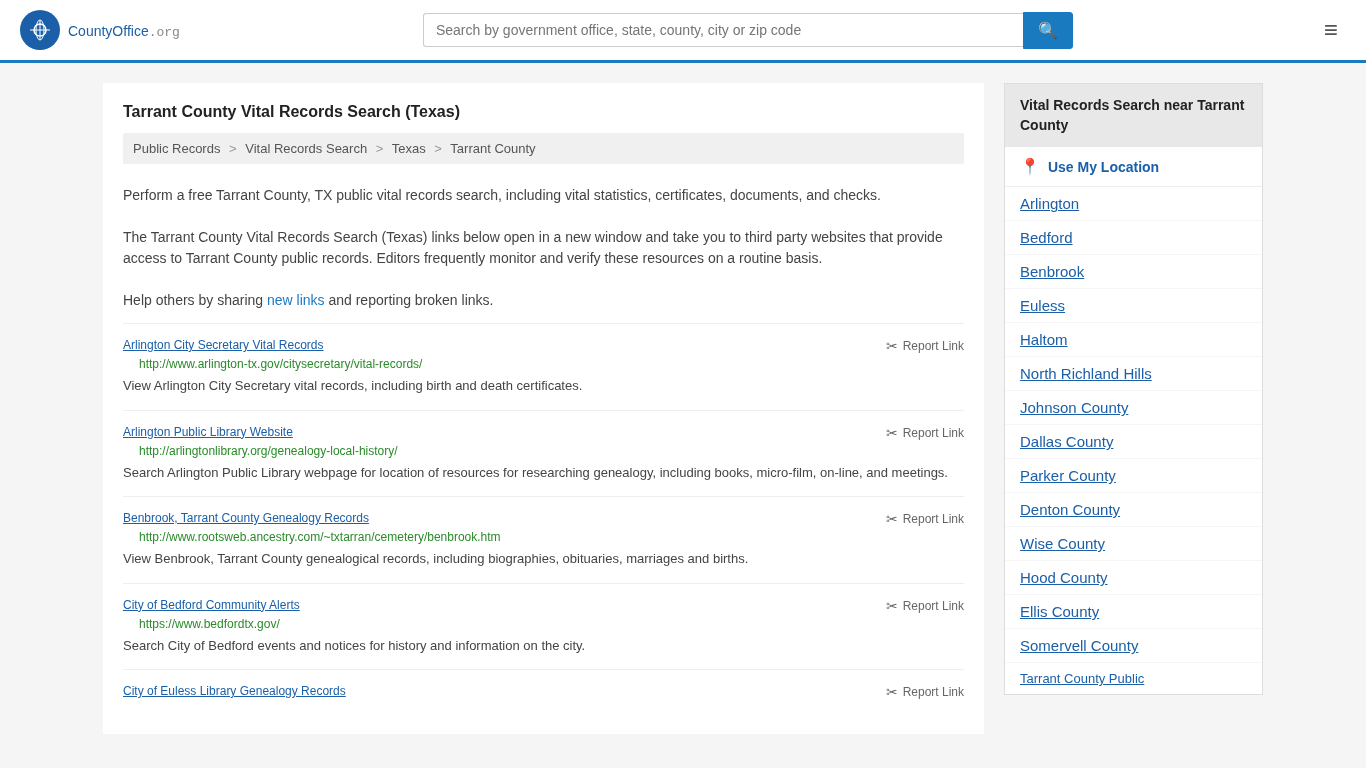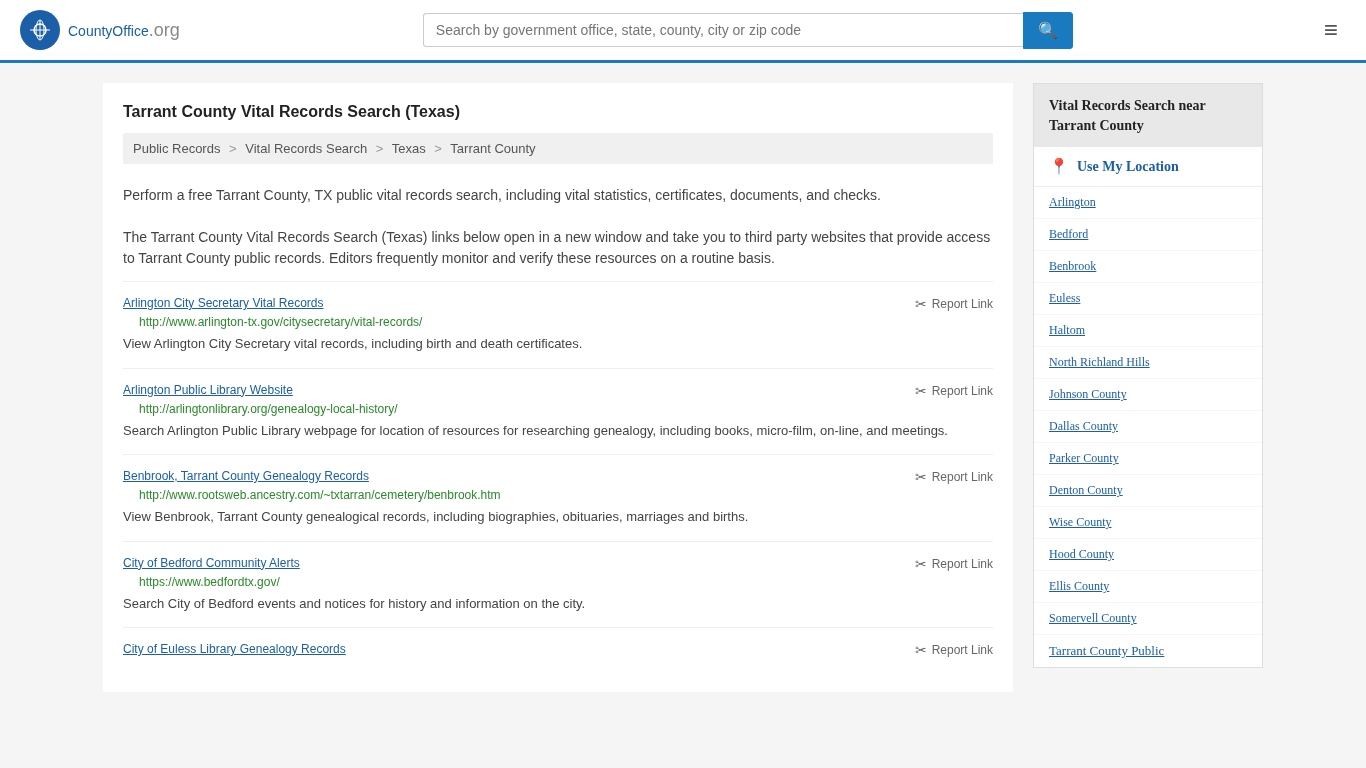--- a/index.html
+++ b/index.html
@@ -91,23 +91,22 @@
     .result-desc { font-size: 13px; color: #444; line-height: 1.5; }
     .report-link-btn {
       display: flex; align-items: center; gap: 5px;
       font-size: 12px; color: #666; cursor: pointer;
       white-space: nowrap; flex-shrink: 0; margin-left: 10px;
     }
     .scissors-icon { font-size: 14px; }
 
     
     #sidebar {
-      width: 230px;
+      width: 259px;
       flex-shrink: 0;
-      font-family: Liberation Serif, serif;
     }
     #sidebar-box {
       background: #fff;
       border: 1px solid #ddd;
     }
     #sidebar-header {
       background: #e8e8e8;
       padding: 12px 15px;
       font-weight: bold;
       font-size: 14px;
@@ -119,42 +118,42 @@
       padding: 10px 15px;
       color: #1a5fa8; cursor: pointer;
       font-size: 14px; font-weight: bold;
       border-bottom: 1px solid #eee;
     }
     .pin-icon { color: #cc2222; font-size: 16px; }
     .sidebar-link {
       display: block;
       padding: 8px 15px;
       color: #1a5fa8;
-      font-size: 12px;
+      font-size: 15px;
       text-decoration: underline;
       cursor: pointer;
       border-bottom: 1px solid #f5f5f5;
     }
   </style>
 </head>
 <body>
 
 <div id="header">
   <div id="logo-area">
     <div id="logo-circle">
       <svg width="24" height="24" viewBox="0 0 24 24" fill="none">
         <circle cx="12" cy="12" r="10" fill="#1a5fa8"></circle>
         <circle cx="12" cy="12" r="6" stroke="#fff" stroke-width="1.5" fill="none"></circle>
         <line x1="12" y1="2" x2="12" y2="22" stroke="#fff" stroke-width="1"></line>
         <line x1="2" y1="12" x2="22" y2="12" stroke="#fff" stroke-width="1"></line>
         <ellipse cx="12" cy="12" rx="4" ry="10" stroke="#fff" stroke-width="1" fill="none"></ellipse>
       </svg>
     </div>
     <div id="logo-text">
-      <span style="color:#1a5fa8; font-weight:normal;">CountyOffice</span><span style="color:#888; font-size:18px;">.org</span>
+      <span style="color:#1a5fa8; font-weight:normal;">CountyOffice</span><span style="color:#888; font-size:13px;font-family:Liberation Mono, monospace;">.org</span>
     </div>
   </div>
 
   <div id="search-area">
     <input type="text" id="search-box" placeholder="Search by government office, state, county, city or zip code" style="">
     <button id="search-btn">
       <span>🔍</span>
     </button>
   </div>
 
@@ -173,20 +172,23 @@
       <span>&gt;</span>
       <a>Vital Records Search</a>
       <span>&gt;</span>
       <a>Texas</a>
       <span>&gt;</span>
       <a>Tarrant County</a>
     </div>
 
     <p class="description">Perform a free Tarrant County, TX public vital records search, including vital statistics, certificates, documents, and checks.</p>
     <p class="description">The Tarrant County Vital Records Search (Texas) links below open in a new window and take you to third party websites that provide access to Tarrant County public records. Editors frequently monitor and verify these resources on a routine basis.</p>
+    <p class="description">
+      <span>Help others by sharing </span><a>new links</a><span> and reporting broken links.</span>
+    </p>
 
     <div class="result-item">
       <div class="result-header">
         <span class="result-title">Arlington City Secretary Vital Records</span>
         <div class="report-link-btn">
           <span class="scissors-icon">✂</span>
           <span>Report Link</span>
         </div>
       </div>
       <div class="result-link">http://www.arlington-tx.gov/citysecretary/vital-records/</div>

